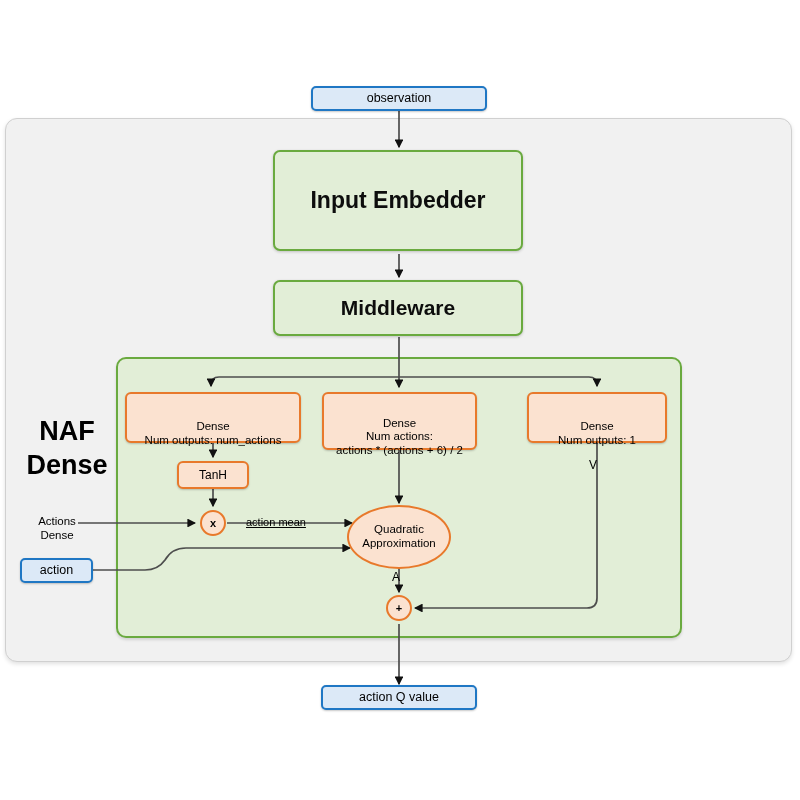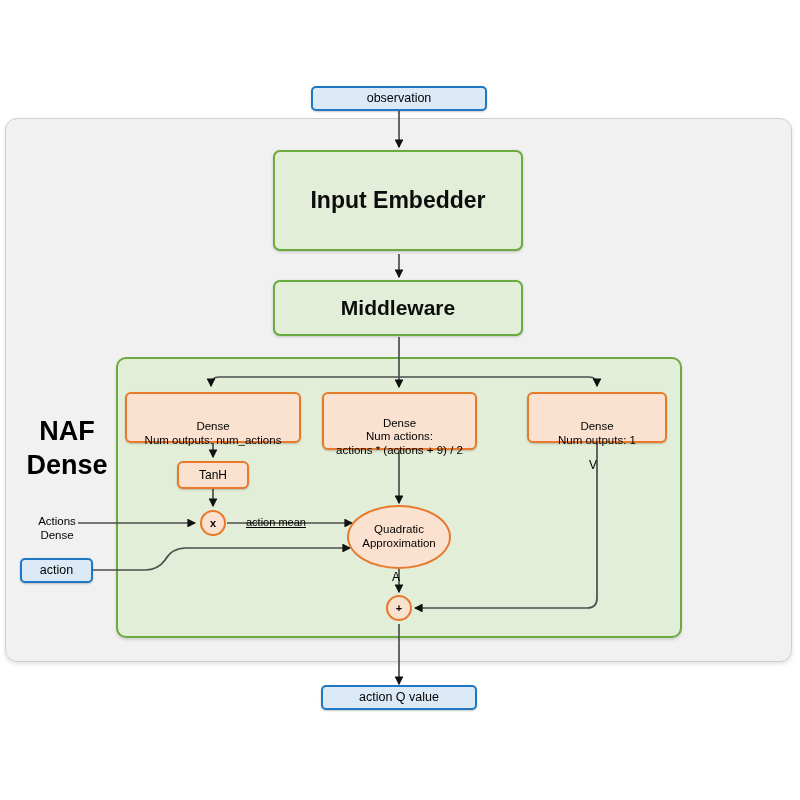--- a/index.html
+++ b/index.html
@@ -198,21 +198,21 @@
   </div>
 
   <div class="node orange-box" style="left:125px; top:392px; width:176px; height:51px; flex-direction:column;">
     <span class="title">Dense</span>
     <span>Num outputs: num_actions</span>
   </div>
 
   <div class="node orange-box" style="left:322px; top:392px; width:155px; height:58px; flex-direction:column;">
     <span class="title">Dense</span>
     <span>Num actions:</span>
-    <span>actions * (actions + 9) / 2</span>
+    <span>actions * (actions + 6) / 2</span>
   </div>
 
   <div class="node orange-box" style="left:527px; top:392px; width:140px; height:51px; flex-direction:column;">
     <span class="title">Dense</span>
     <span>Num outputs: 1</span>
   </div>
 
   <div class="node orange-box" style="left:177px; top:461px; width:72px; height:28px; font-size:12px;">
     <span>TanH</span>
   </div>

